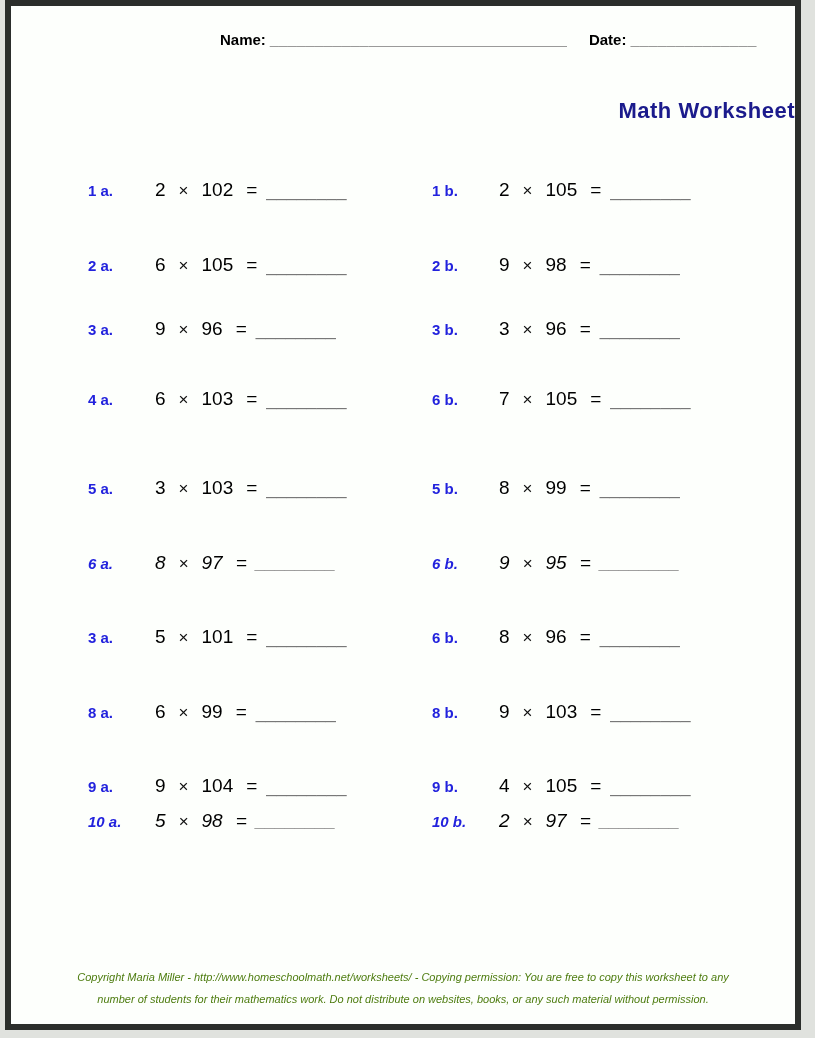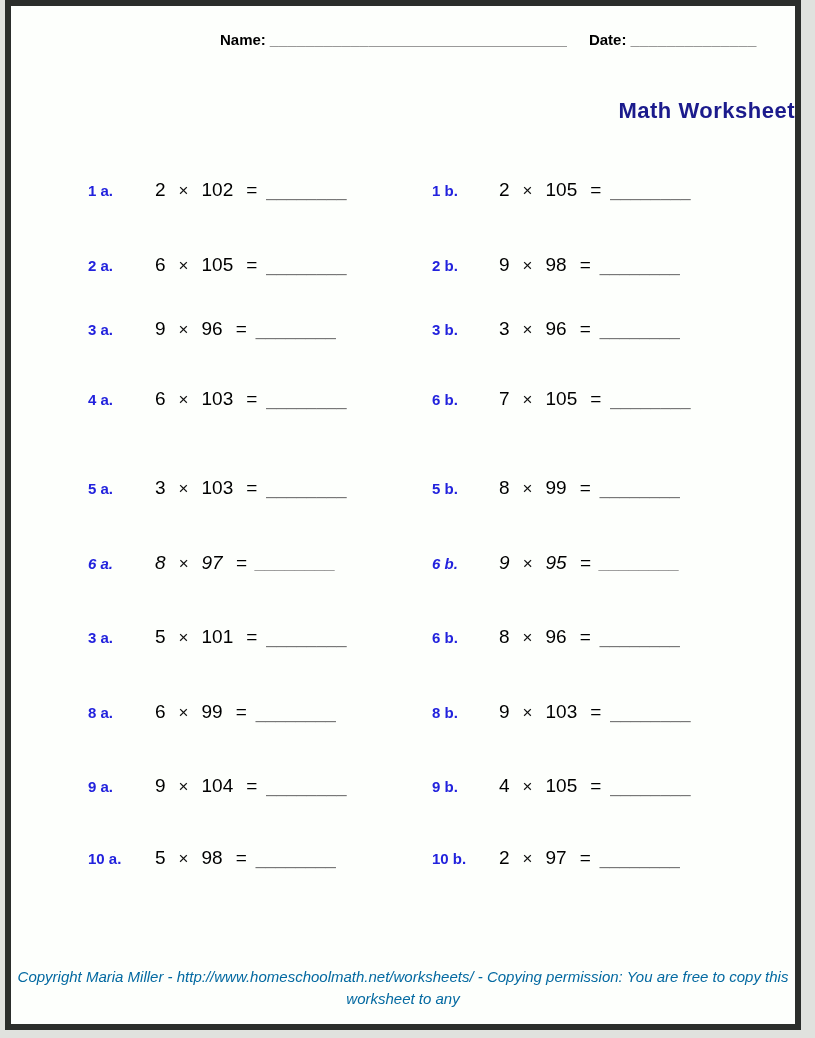--- a/index.html
+++ b/index.html
@@ -100,22 +100,22 @@
     font-size: 18px;
     margin-left: -4px;
   }
   .footer {
     position: absolute;
     left: 0;
     bottom: 14px;
     width: 100%;
     text-align: center;
     font-style: italic;
-    font-size: 15px;
-    color: #0369a1;
+    font-size: 11px;
+    color: #4d7c0f;
     line-height: 22px;
   }
 </style>
 </head>
 <body>
 
 <div class="viewport">
   <div class="page">
 
     <div class="header-row">
@@ -328,21 +328,21 @@
       <span class="eq">
         <span class="tok">4</span>
         <span class="tok times">×</span>
         <span class="tok">105</span>
         <span class="tok">=</span>
         <span class="blank">________</span>
       </span>
     </div>
   </div>
 
-  <div class="prow" style="top: 841px;">
+  <div class="prow" style="top: 804px; font-style: italic;">
     <div class="half half-a">
       <span class="plabel">10 a.</span>
       <span class="eq">
         <span class="tok">5</span>
         <span class="tok times">×</span>
         <span class="tok">98</span>
         <span class="tok">=</span>
         <span class="blank">________</span>
       </span>
     </div>
@@ -354,16 +354,17 @@
         <span class="tok">97</span>
         <span class="tok">=</span>
         <span class="blank">________</span>
       </span>
     </div>
   </div>
 </div>
 
     <div class="footer">
       <div>Copyright Maria Miller - http://www.homeschoolmath.net/worksheets/ - Copying permission: You are free to copy this worksheet to any</div>
+      <div>number of students for their mathematics work. Do not distribute on websites, books, or any such material without permission.</div>
     </div>
 
   </div>
 </div>
 
 </body></html>

